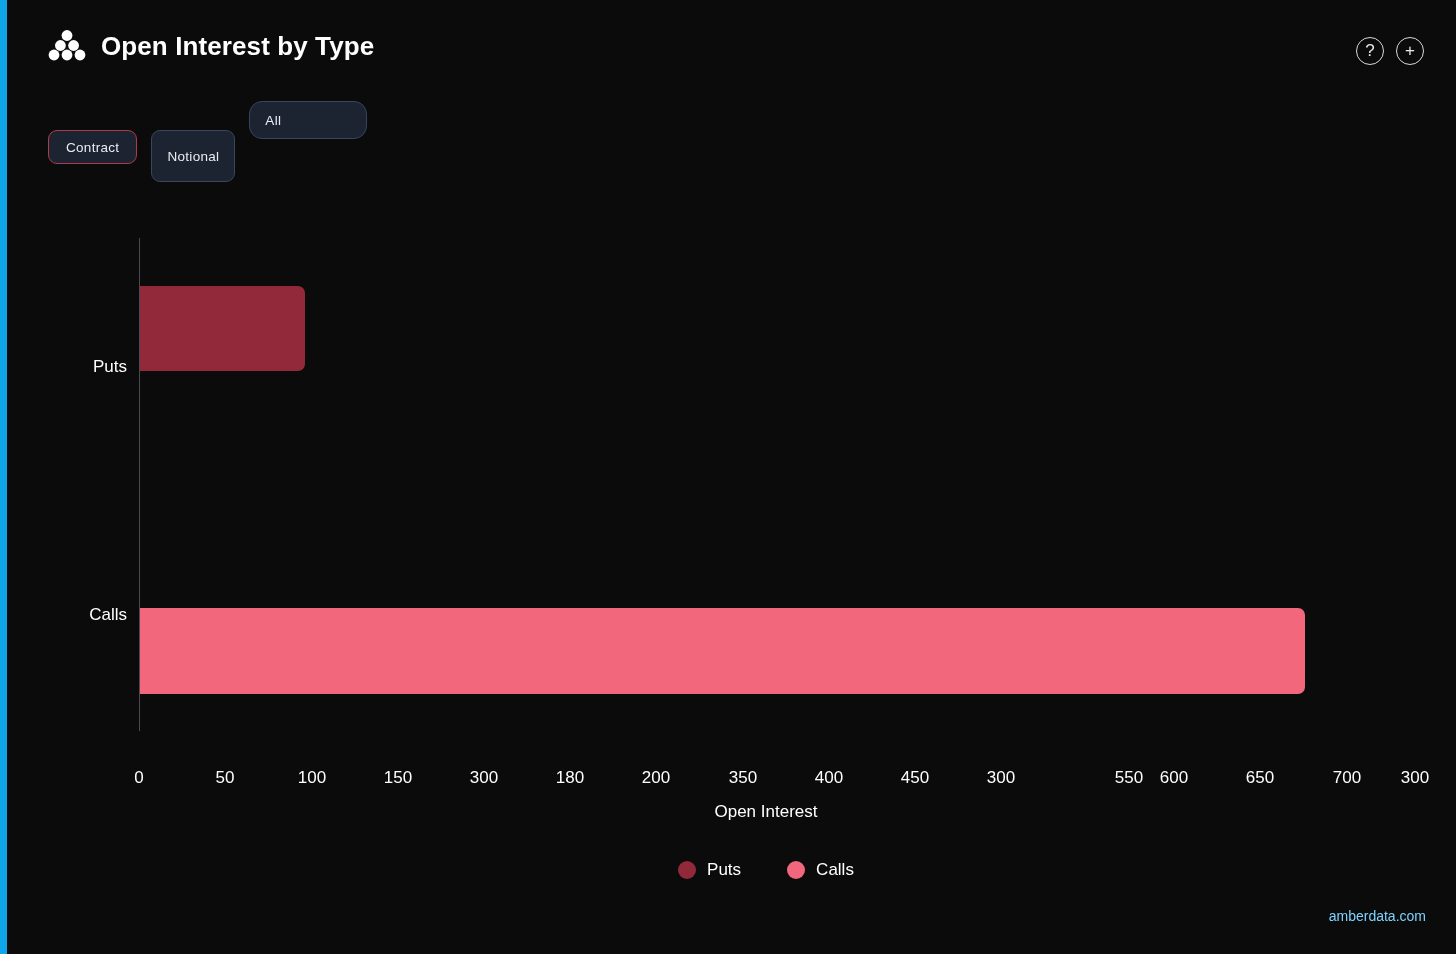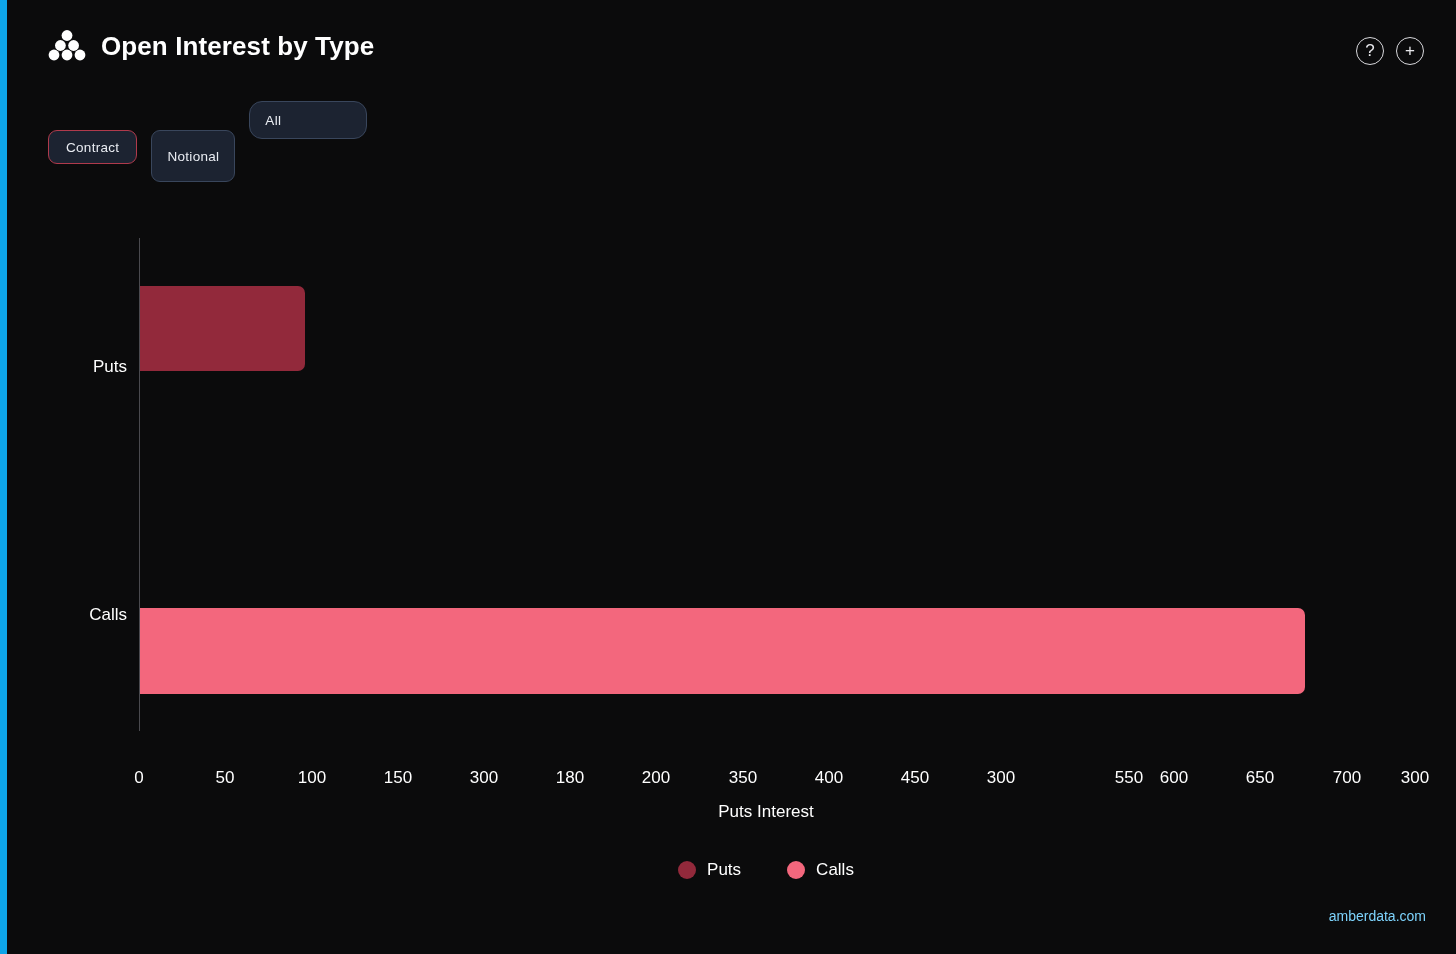--- a/index.html
+++ b/index.html
@@ -259,21 +259,21 @@
     <div class="x-tick" style="left:822px">400</div>
     <div class="x-tick" style="left:908px">450</div>
     <div class="x-tick" style="left:994px">300</div>
     <div class="x-tick" style="left:1122px">550</div>
     <div class="x-tick" style="left:1167px">600</div>
     <div class="x-tick" style="left:1253px">650</div>
     <div class="x-tick" style="left:1340px">700</div>
     <div class="x-tick" style="left:1408px">300</div>
 
     <div class="x-axis-title">
-      <span class="x-axis-title-inner">Puts Interest</span>
+      <span class="x-axis-title-inner">Open Interest</span>
     </div>
 
     <div class="legend">
       <div class="legend-item">
         <span class="legend-swatch" style="background:#92293b"></span>
         <span class="legend-label">Puts</span>
       </div>
       <div class="legend-item">
         <span class="legend-swatch" style="background:#f3677d"></span>
         <span class="legend-label">Calls</span>

